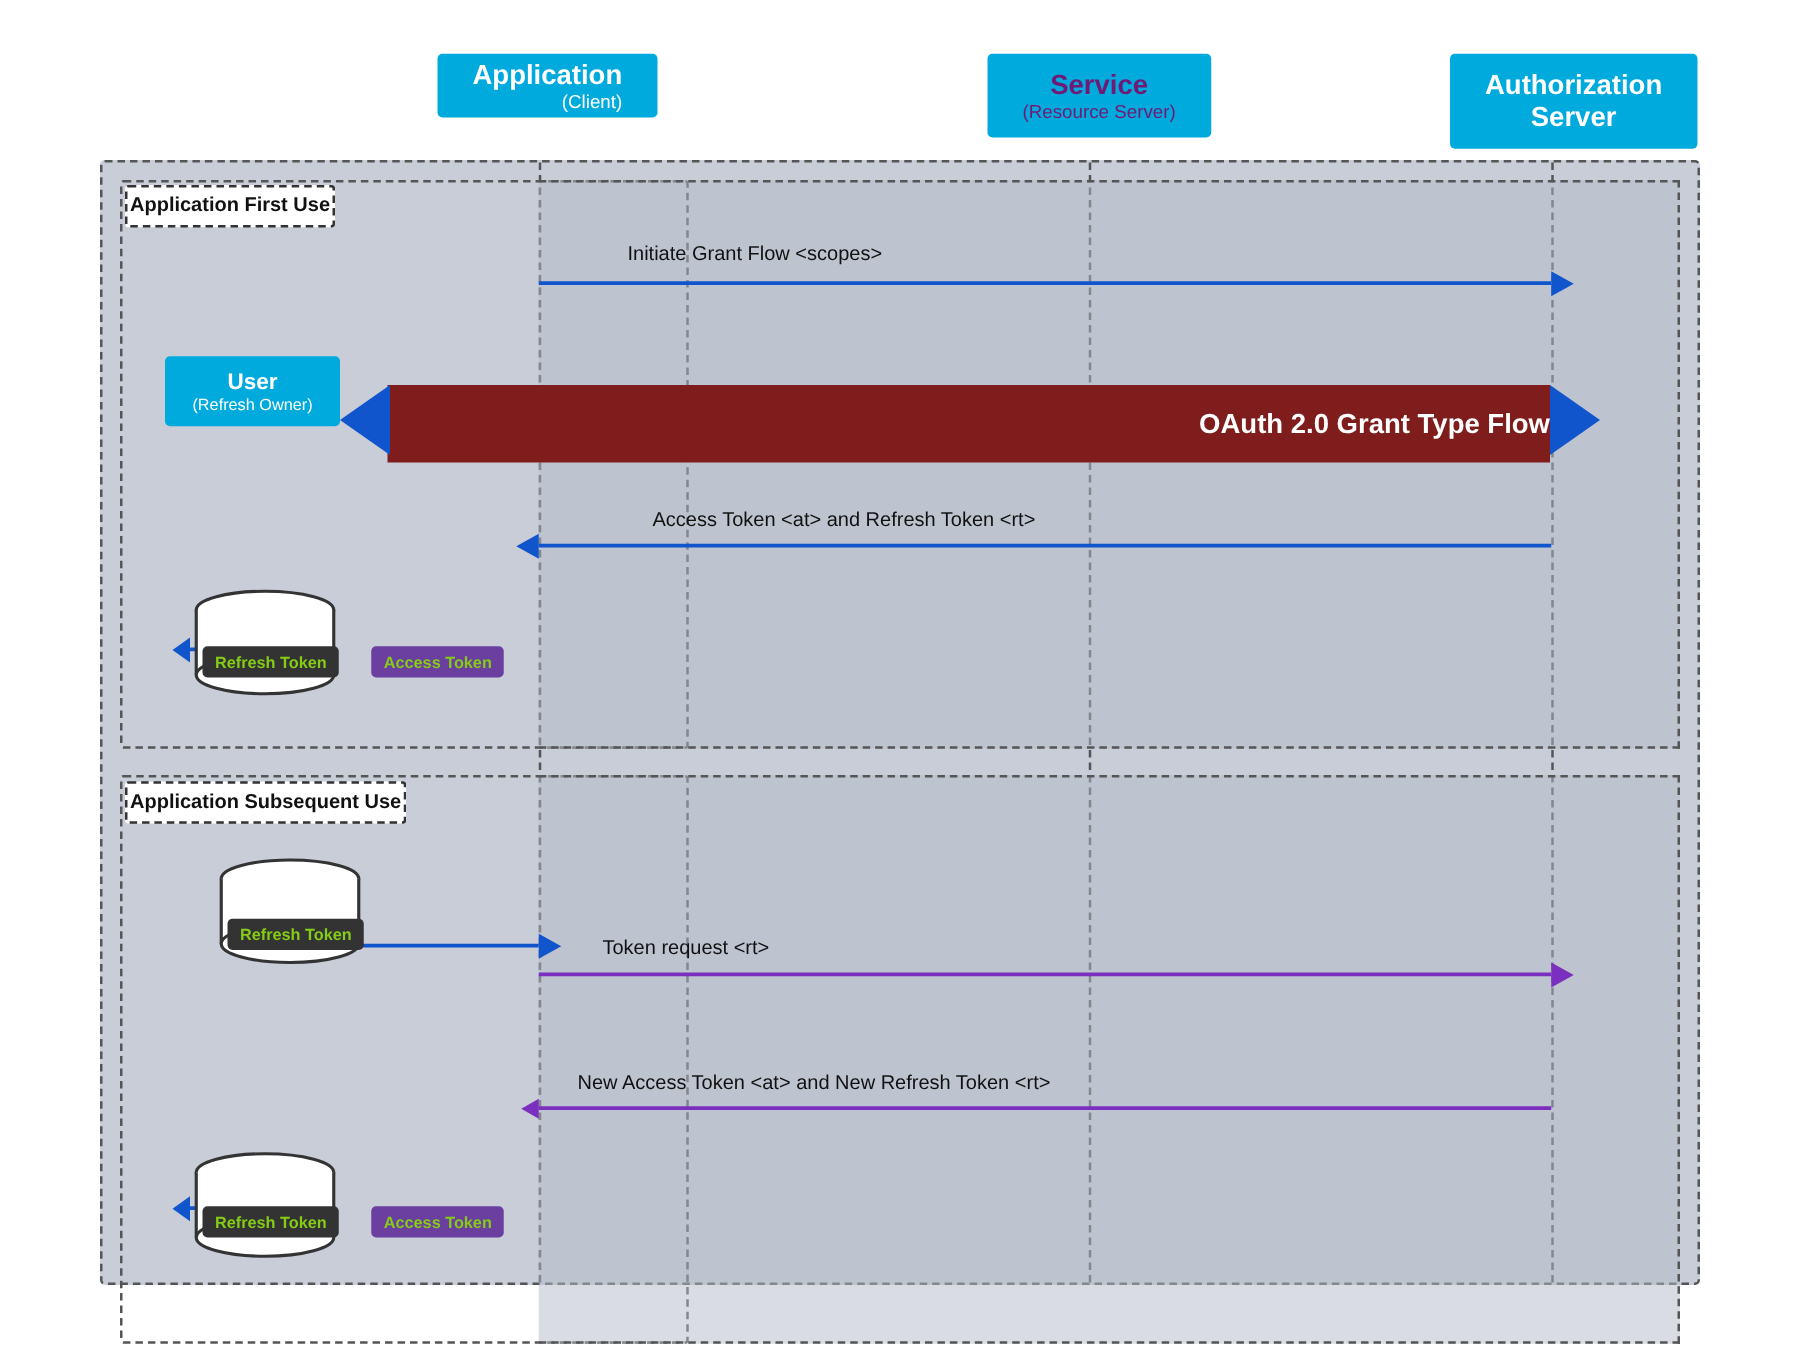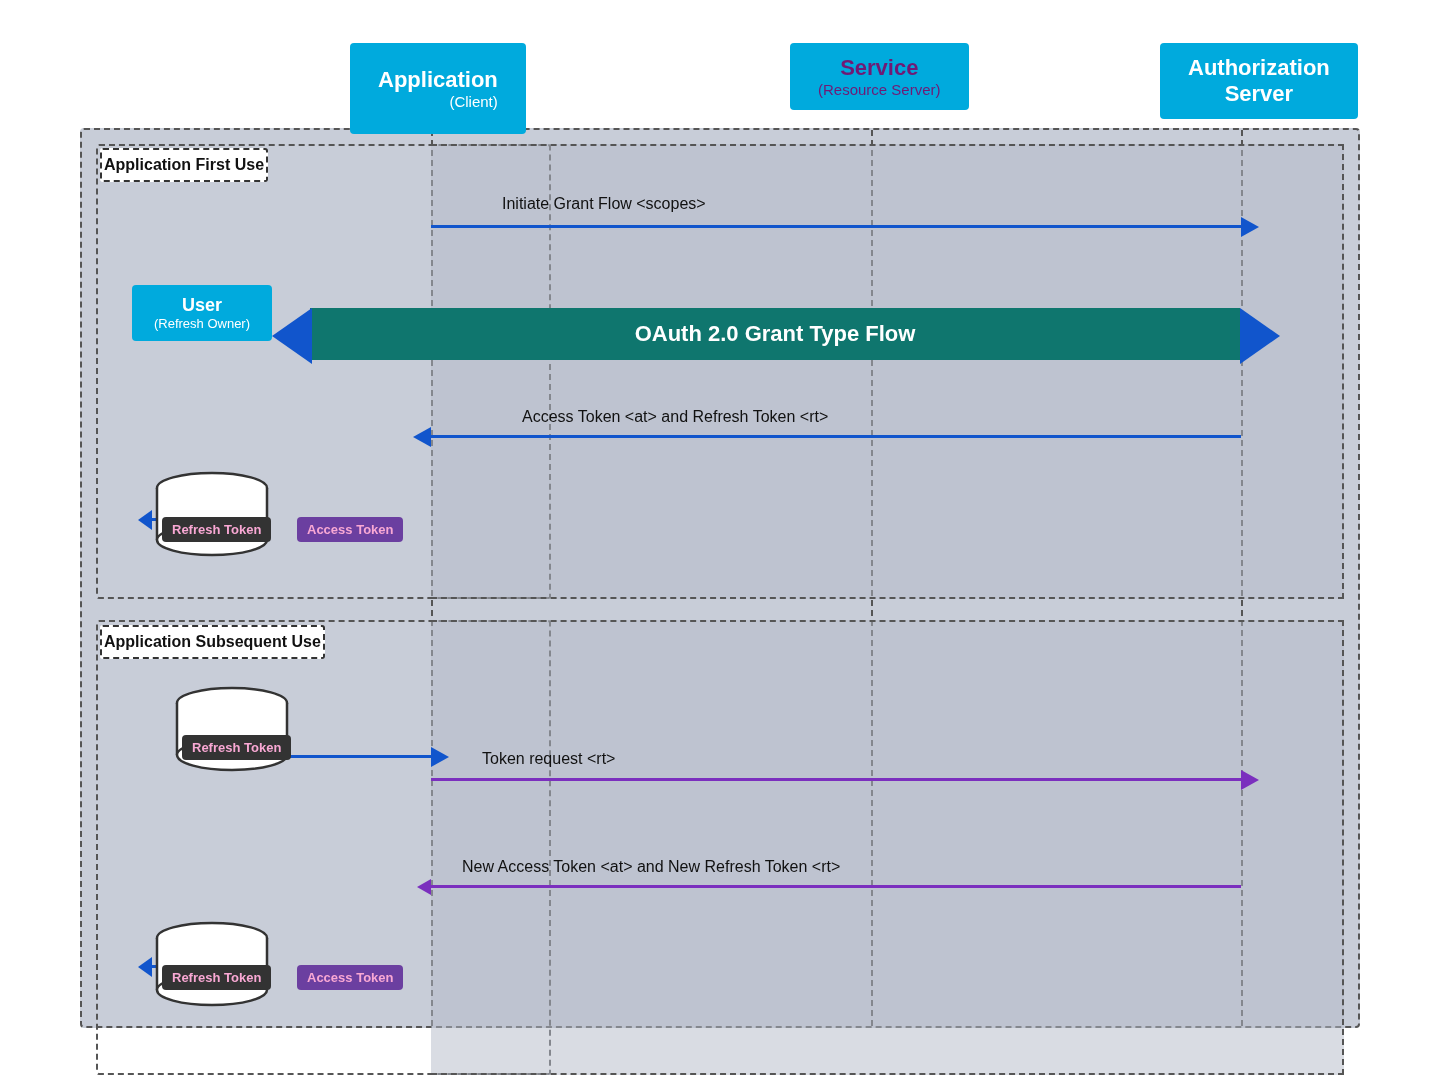--- a/index.html
+++ b/index.html
@@ -86,21 +86,21 @@
       z-index: 10;
     }
     .db-cylinder svg {
       overflow: visible;
     }
 
     
     .token-badge {
       position: absolute;
       border-radius: 4px;
-      color: #f9a8d4;
+      color: #84cc16;
       font-size: 14px;
       font-weight: bold;
       padding: 6px 12px;
       z-index: 11;
       text-align: left;
     }
     .token-badge.dark { background: #333; }
     .token-badge.purple { background: #6B3FA0; }
 
     
@@ -124,21 +124,21 @@
       border-bottom: 8px solid transparent;
       border-right: 14px solid #7B2FBE;
       position: absolute;
     }
   </style>
 </head>
 <body>
 
 <div class="diagram-wrapper">
 
-  <div style="position:absolute; top:5px; left:290px; background:#00AADD; color:white; font-size:22px; font-weight:bold; text-align:center; padding:24px 28px; border-radius:4px; z-index:20; min-width:160px;">
+  <div style="position:absolute; top:5px; left:290px; background:#00AADD; color:white; font-size:22px; font-weight:bold; text-align:center; padding:4px 28px; border-radius:4px; z-index:20; min-width:160px;">
     <div>Application</div>
     <div style="font-size:15px; font-weight:normal;text-align:right;">(Client)</div>
   </div>
 
   <div style="position:absolute; top:5px; left:730px; background:#00AADD; color:#701a75; font-size:22px; font-weight:bold; text-align:center; padding:12px 28px; border-radius:4px; z-index:20; min-width:160px;">
     <div>Service</div>
     <div style="font-size:15px; font-weight:normal;">(Resource Server)</div>
   </div>
 
   <div style="position:absolute; top:5px; left:1100px; background:#00AADD; color:white; font-size:22px; font-weight:bold; text-align:center; padding:12px 28px; border-radius:4px; z-index:20; min-width:160px;">
@@ -165,21 +165,21 @@
     </div>
     <div class="arrow-label" style="top:65px; left:400px;margin-left:20px;">Initiate Grant Flow &lt;scopes&gt;</div>
 
     <div class="user-box" style="top:155px; left:50px; min-width:140px;">
       <div>User</div>
       <div class="sub">(Refresh Owner)</div>
     </div>
 
     <div style="position:absolute; top:178px; left:190px; width:0; height:0; border-top:28px solid transparent; border-bottom:28px solid transparent; border-right:40px solid #1155CC; z-index:8;"></div>
 
-    <div style="position:absolute; top:178px; left:228px; width:930px; height:52px; background:#0f766e; z-index:7; display:flex; align-items:center; justify-content:center;">
+    <div style="position:absolute; top:178px; left:228px; width:930px; height:62px; background:#7f1d1d; z-index:7; display:flex; align-items:center; justify-content:flex-end;">
       <span style="color:white; font-size:22px; font-weight:bold; text-align:center;">OAuth 2.0 Grant Type Flow</span>
     </div>
 
     <div style="position:absolute; top:178px; left:1158px; width:0; height:0; border-top:28px solid transparent; border-bottom:28px solid transparent; border-left:40px solid #1155CC; z-index:8;"></div>
 
     <div style="position:absolute; top:305px; left:349px; width:810px; height:3px; background:#1155CC; z-index:6;">
       <div class="arrowhead-left" style="left:-18px; top:-8px;"></div>
     </div>
     <div class="arrow-label" style="top:278px; left:440px;">Access Token &lt;at&gt; and Refresh Token &lt;rt&gt;</div>
 

